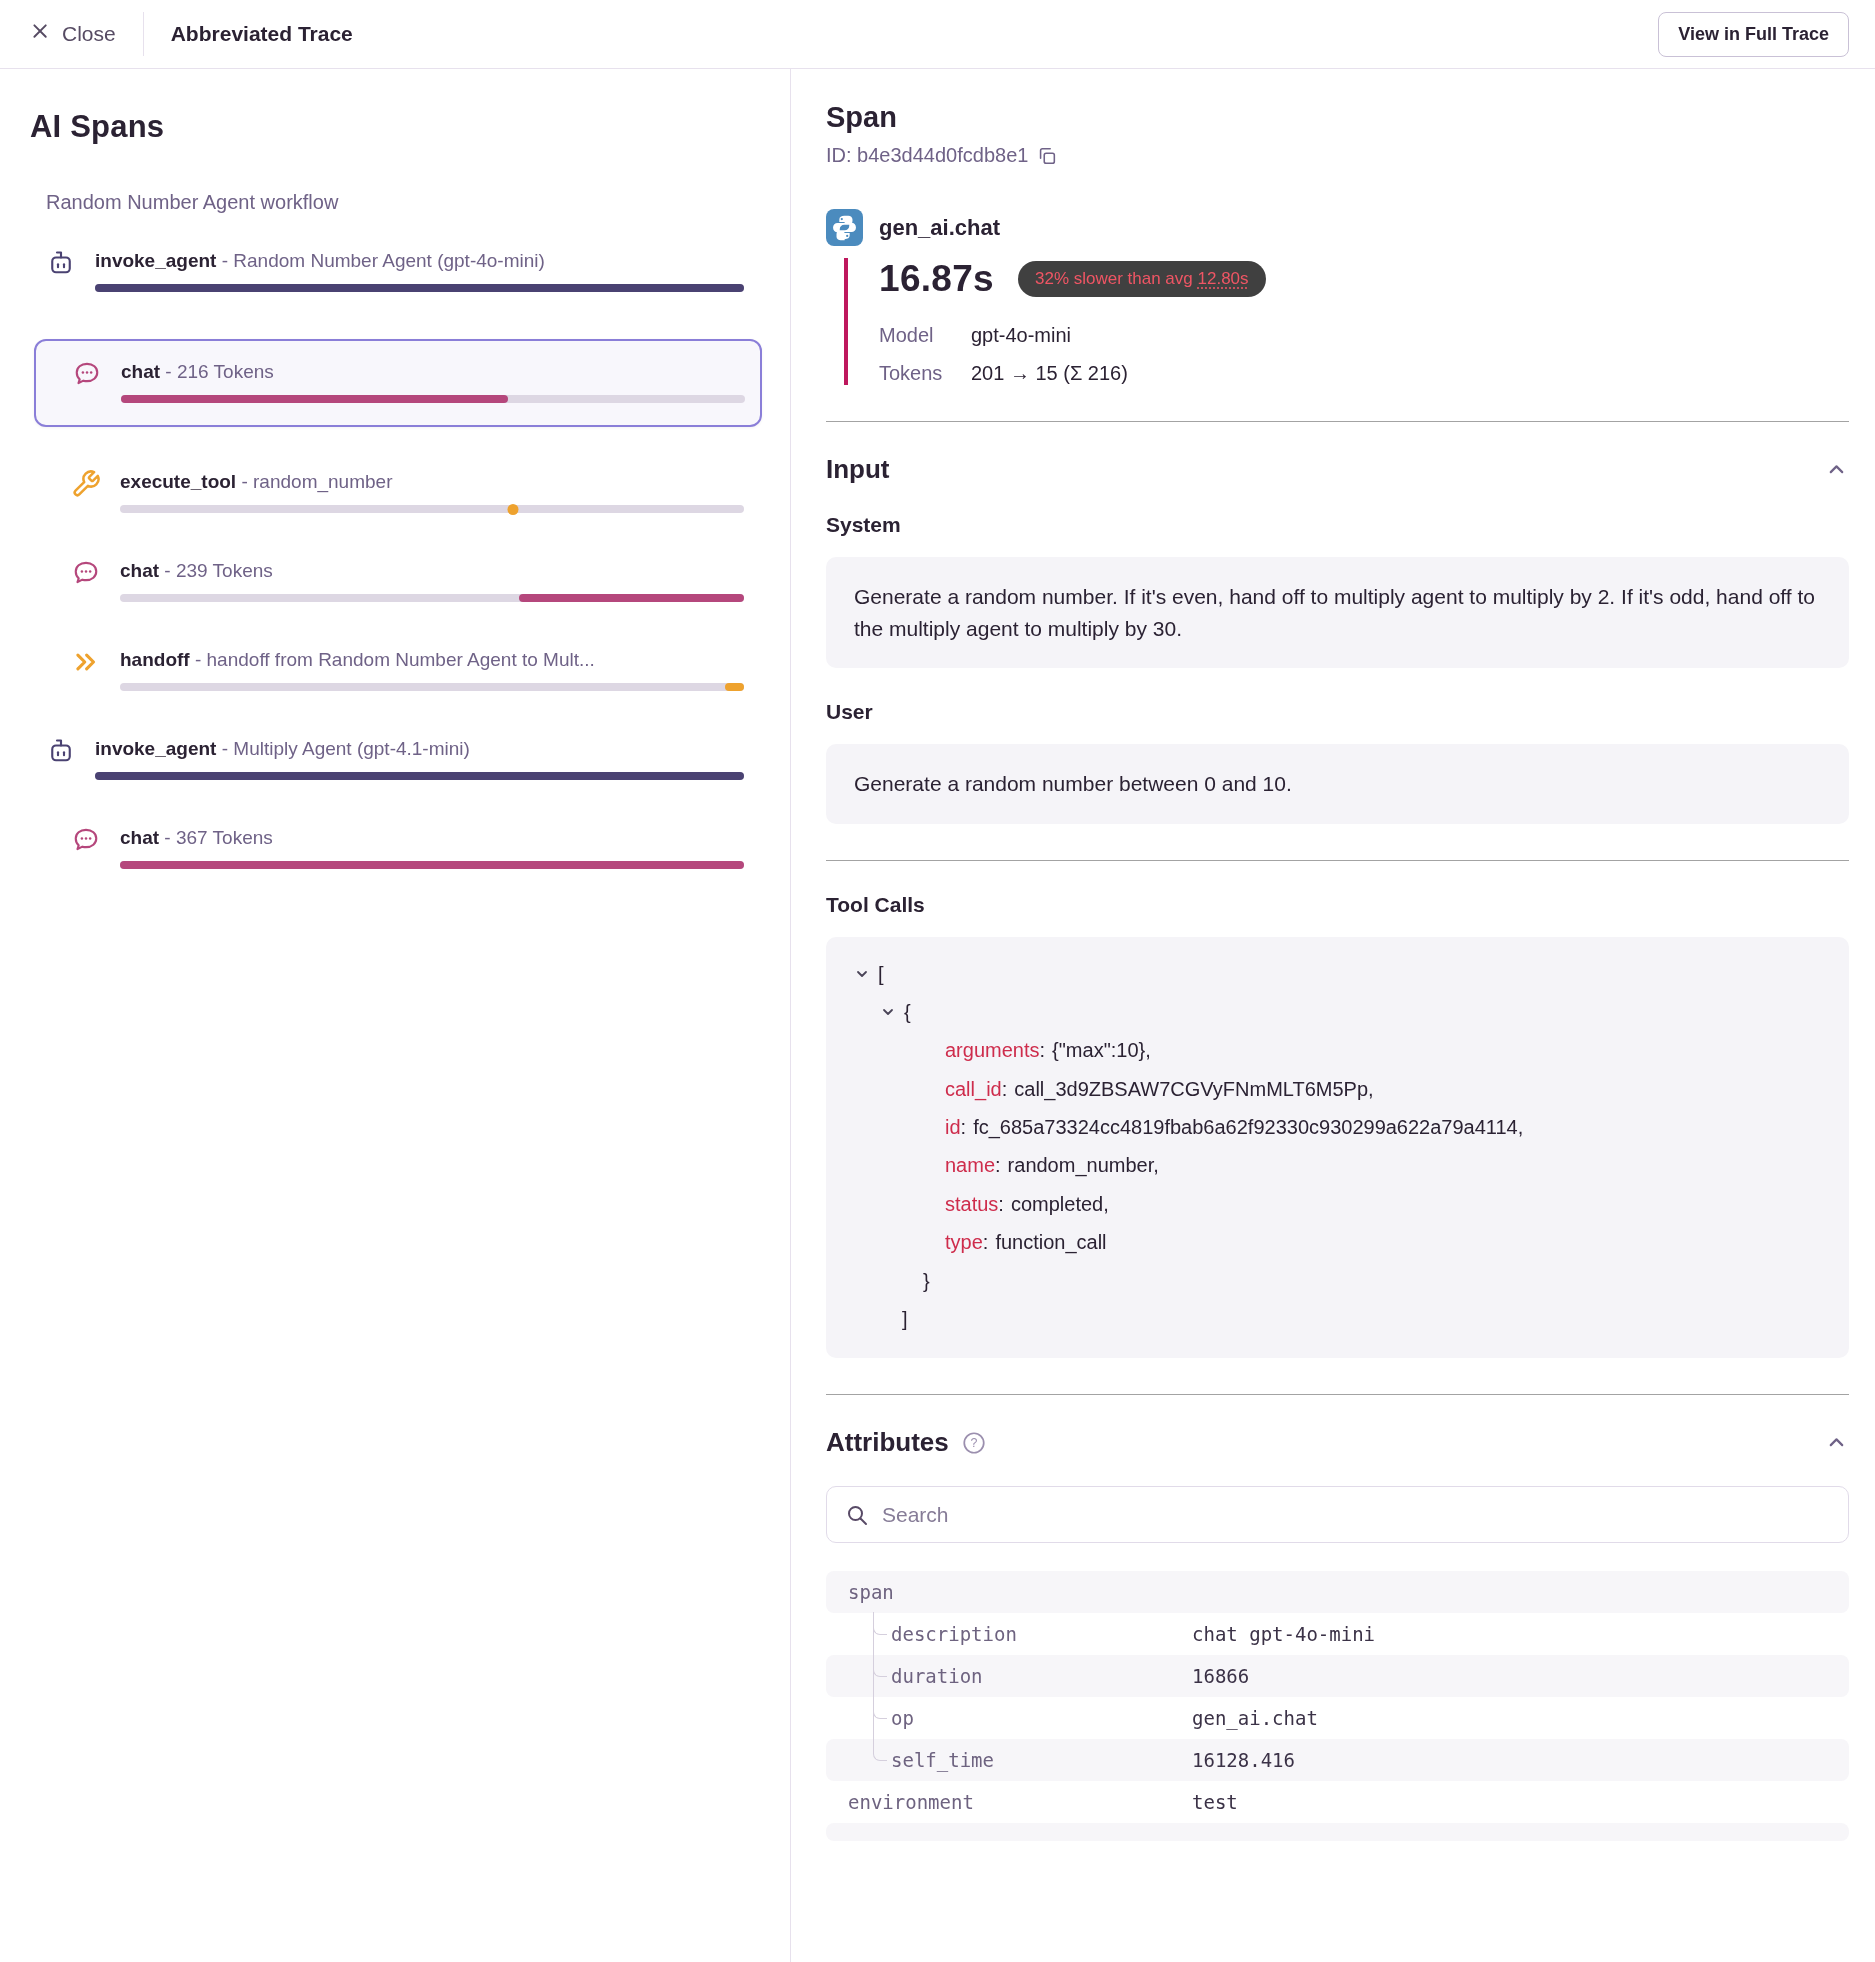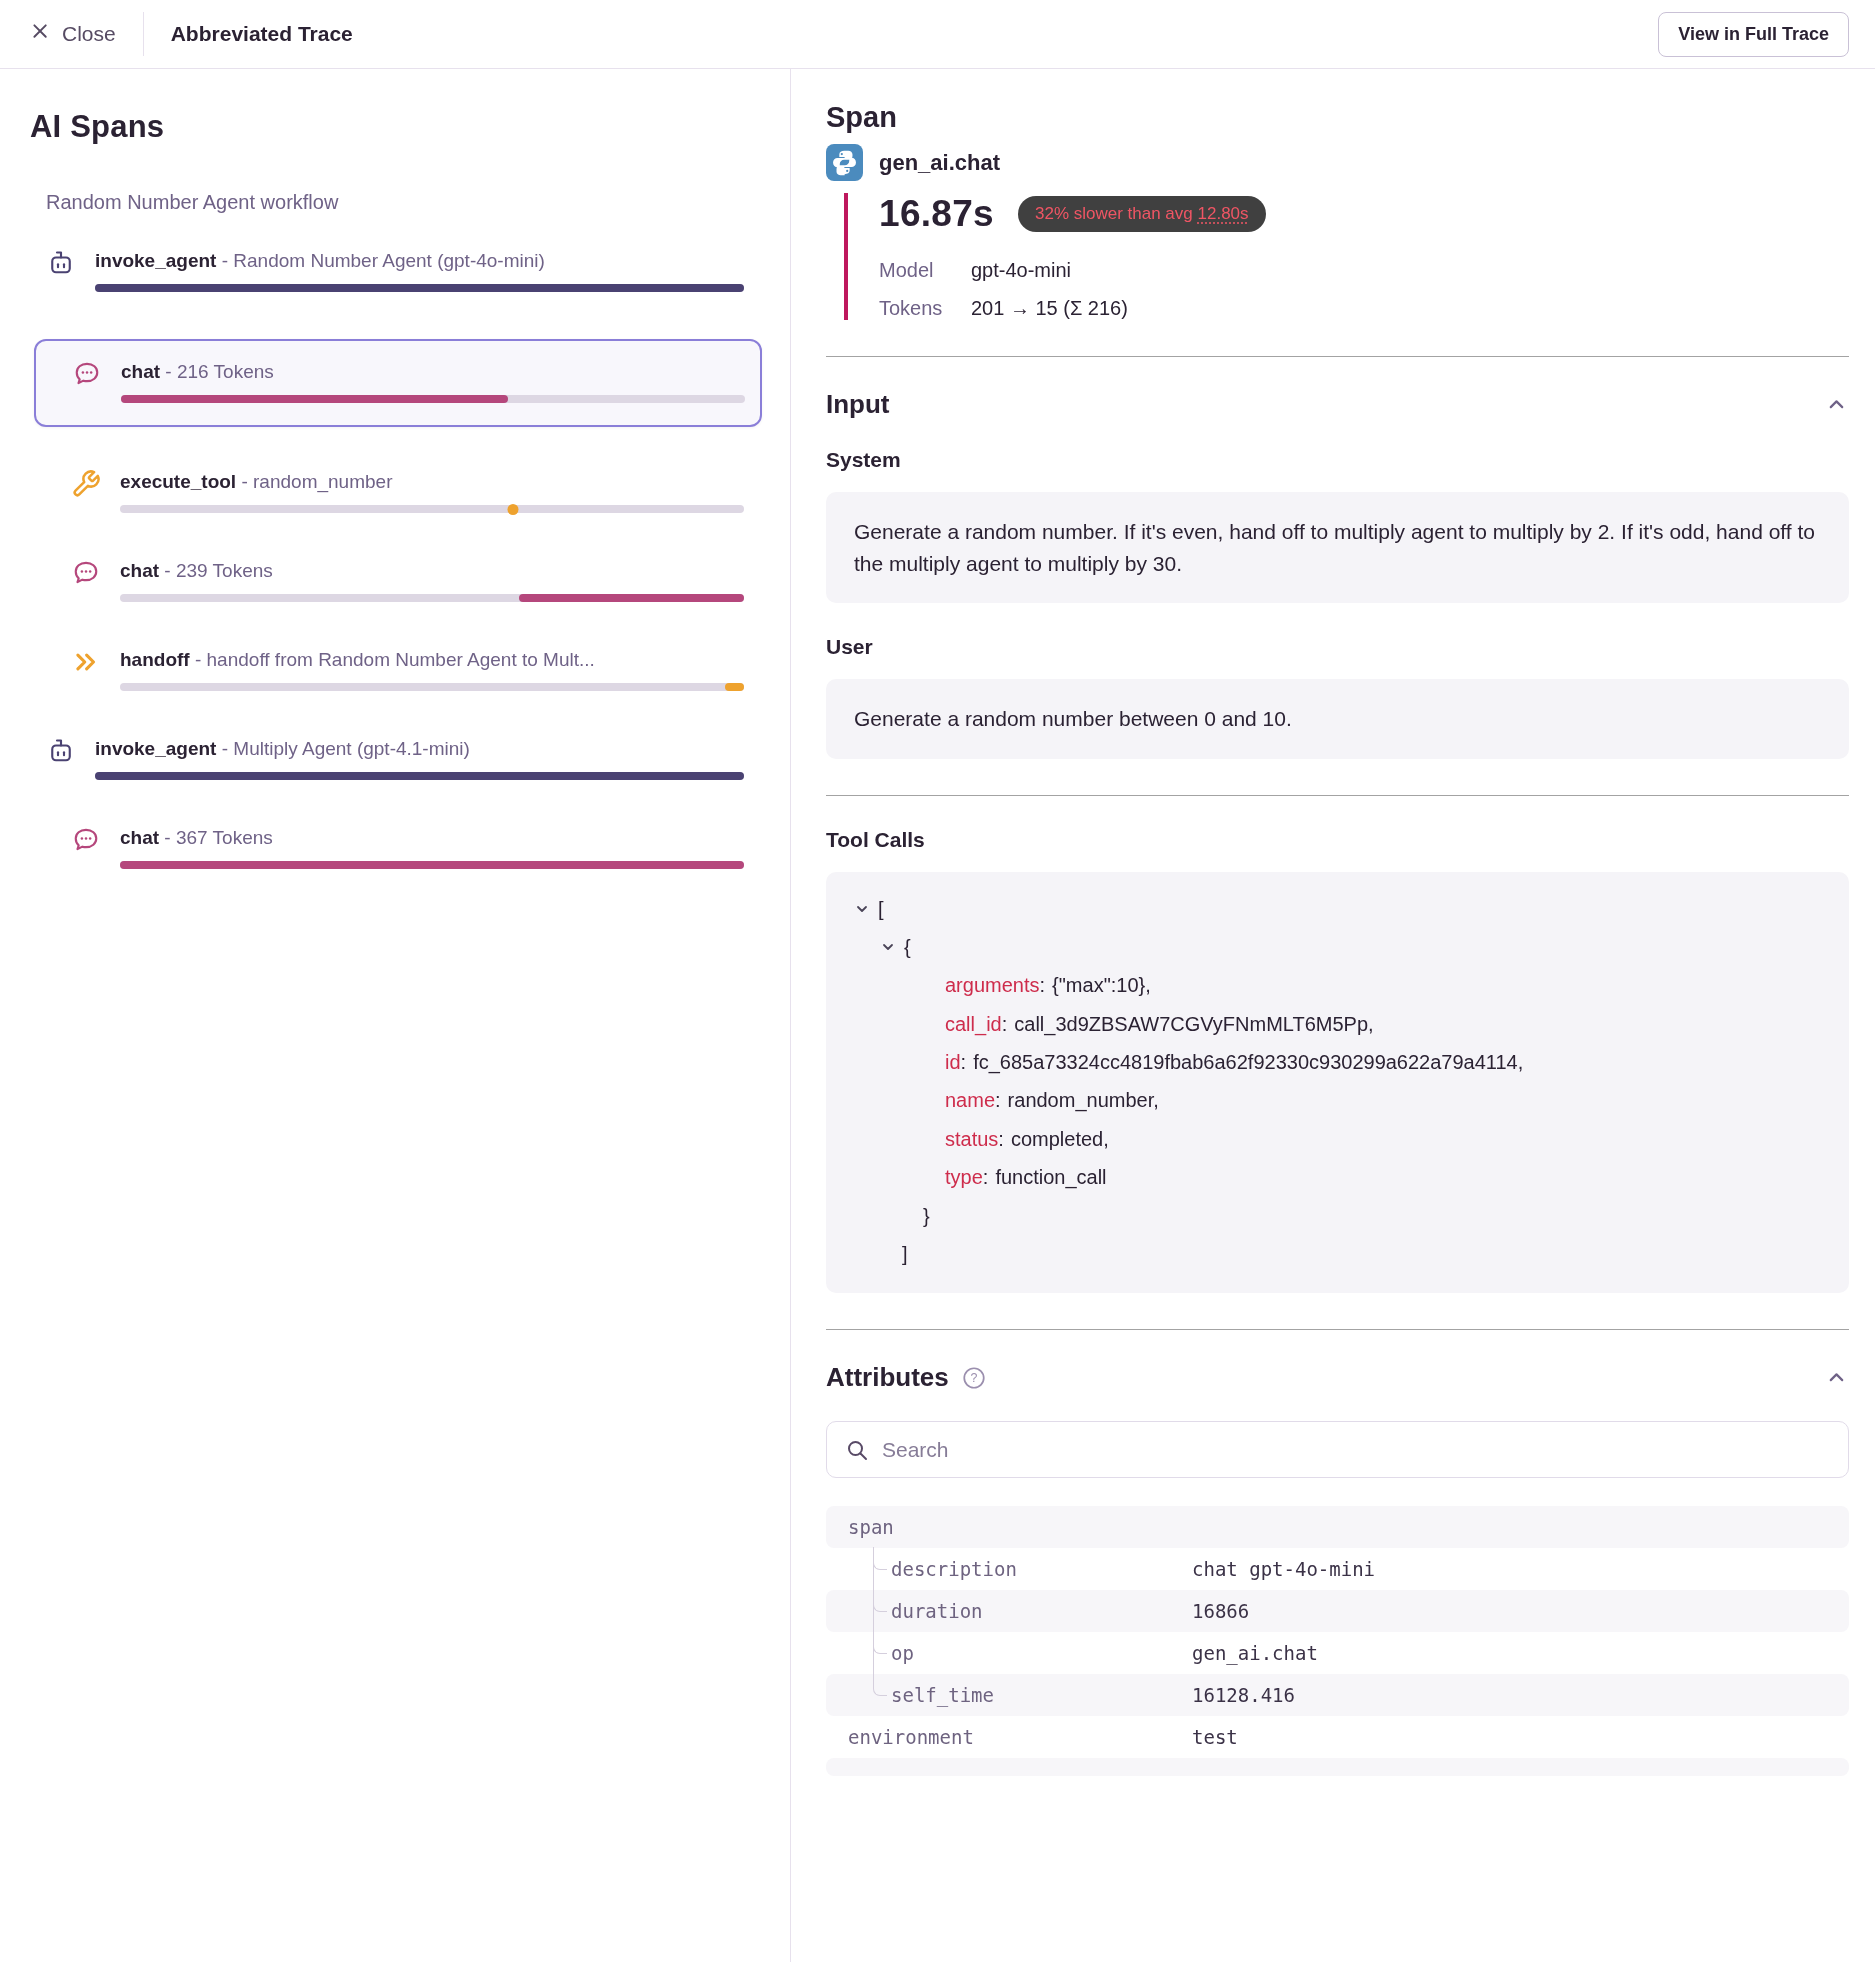--- a/index.html
+++ b/index.html
@@ -229,20 +229,27 @@
         <div class="row-title"><b>chat</b> <span class="sep">-</span> <span class="desc">367 Tokens</span></div>
         <div class="row-bar">
             <div class="bar-fill" style="left: 0%; width: 100%; background: rgb(181, 71, 124);"></div>
           </div>
       </div>
     </div>
   </div>
 
   <div class="detail">
     <h1>Span</h1>
+    <div class="span-id">
+      <span>ID: b4e3d44d0fcdb8e1</span>
+      <svg width="22" height="22" viewBox="0 0 24 24" fill="none" stroke="#6f6287" stroke-width="1.7" stroke-linecap="round" stroke-linejoin="round">
+        <rect x="9" y="9" width="11" height="11" rx="2"></rect>
+          <path d="M5 14.5V6a2 2 0 0 1 2-2h8.5"></path>
+      </svg>
+    </div>
 
     <div class="op-header">
       <span class="py-icon">
         <svg width="27" height="27" viewBox="0 0 24 24">
           <path fill="#fff" d="M11.9 1.6c-2.7 0-4.5 1.2-4.5 3.2v2.3h4.7v.8H5.8c-2.2 0-4 1.6-4 4.1 0 2.6 1.8 4.2 4 4.2h2v-2.8c0-2.1 1.8-3.8 3.9-3.8h4.3c1.8 0 3.1-1.5 3.1-3.3V4.8c0-1.9-1.7-3.2-3.7-3.2h-3.5z"></path>
           <path fill="#fff" d="M12.1 22.4c2.7 0 4.5-1.2 4.5-3.2v-2.3h-4.7v-.8h6.3c2.2 0 4-1.6 4-4.1 0-2.6-1.8-4.2-4-4.2h-2v2.8c0 2.1-1.8 3.8-3.9 3.8H8c-1.8 0-3.1 1.5-3.1 3.3v2.5c0 1.9 1.7 3.2 3.7 3.2h3.5z"></path>
           <circle cx="9.6" cy="4.5" r="1" fill="#4b8bbe"></circle>
             <circle cx="14.4" cy="19.5" r="1" fill="#4b8bbe"></circle>
         </svg>
       </span>

